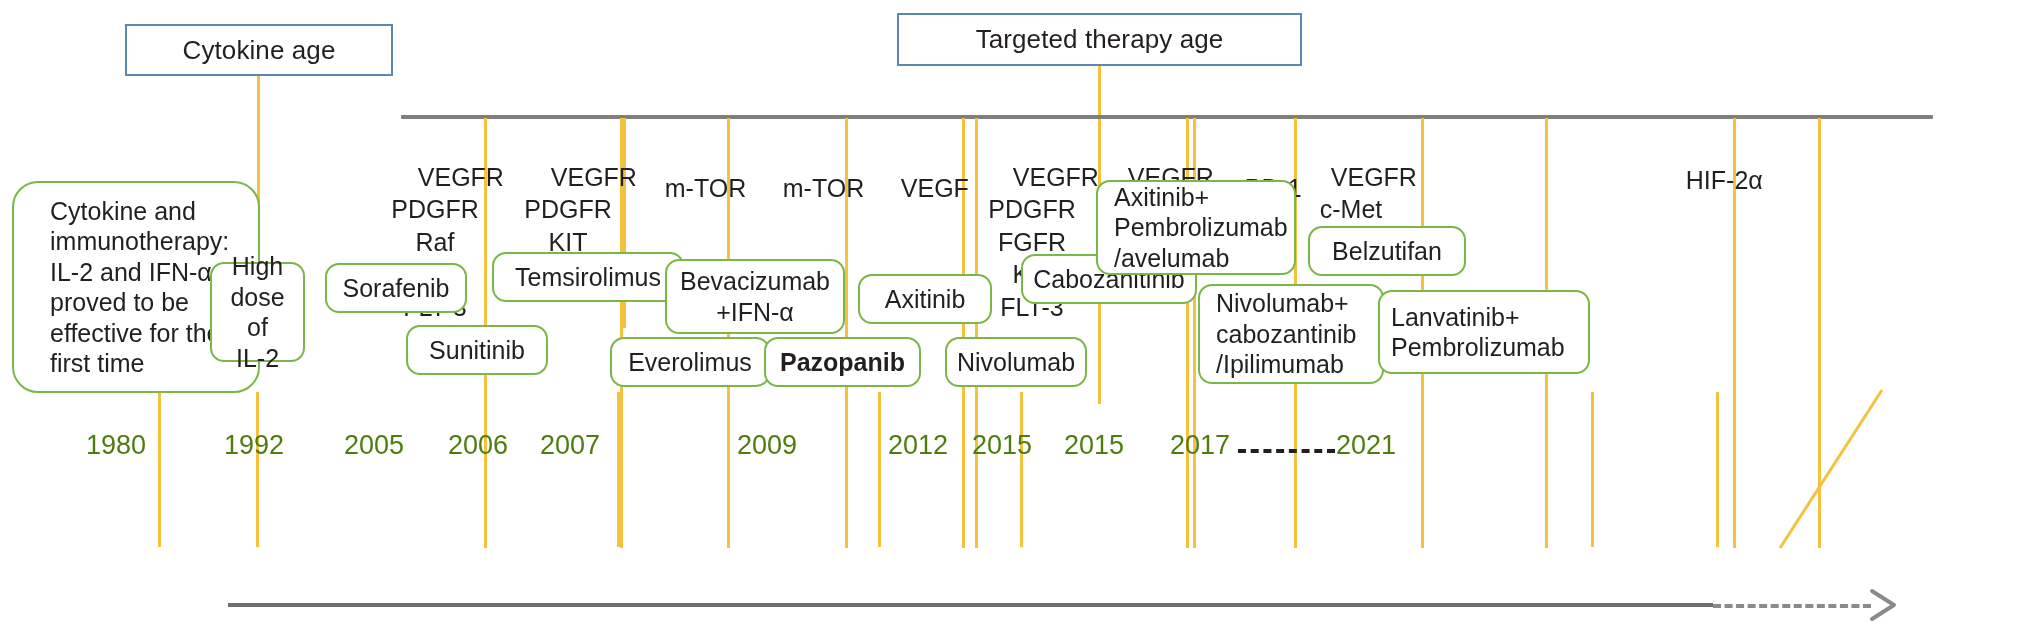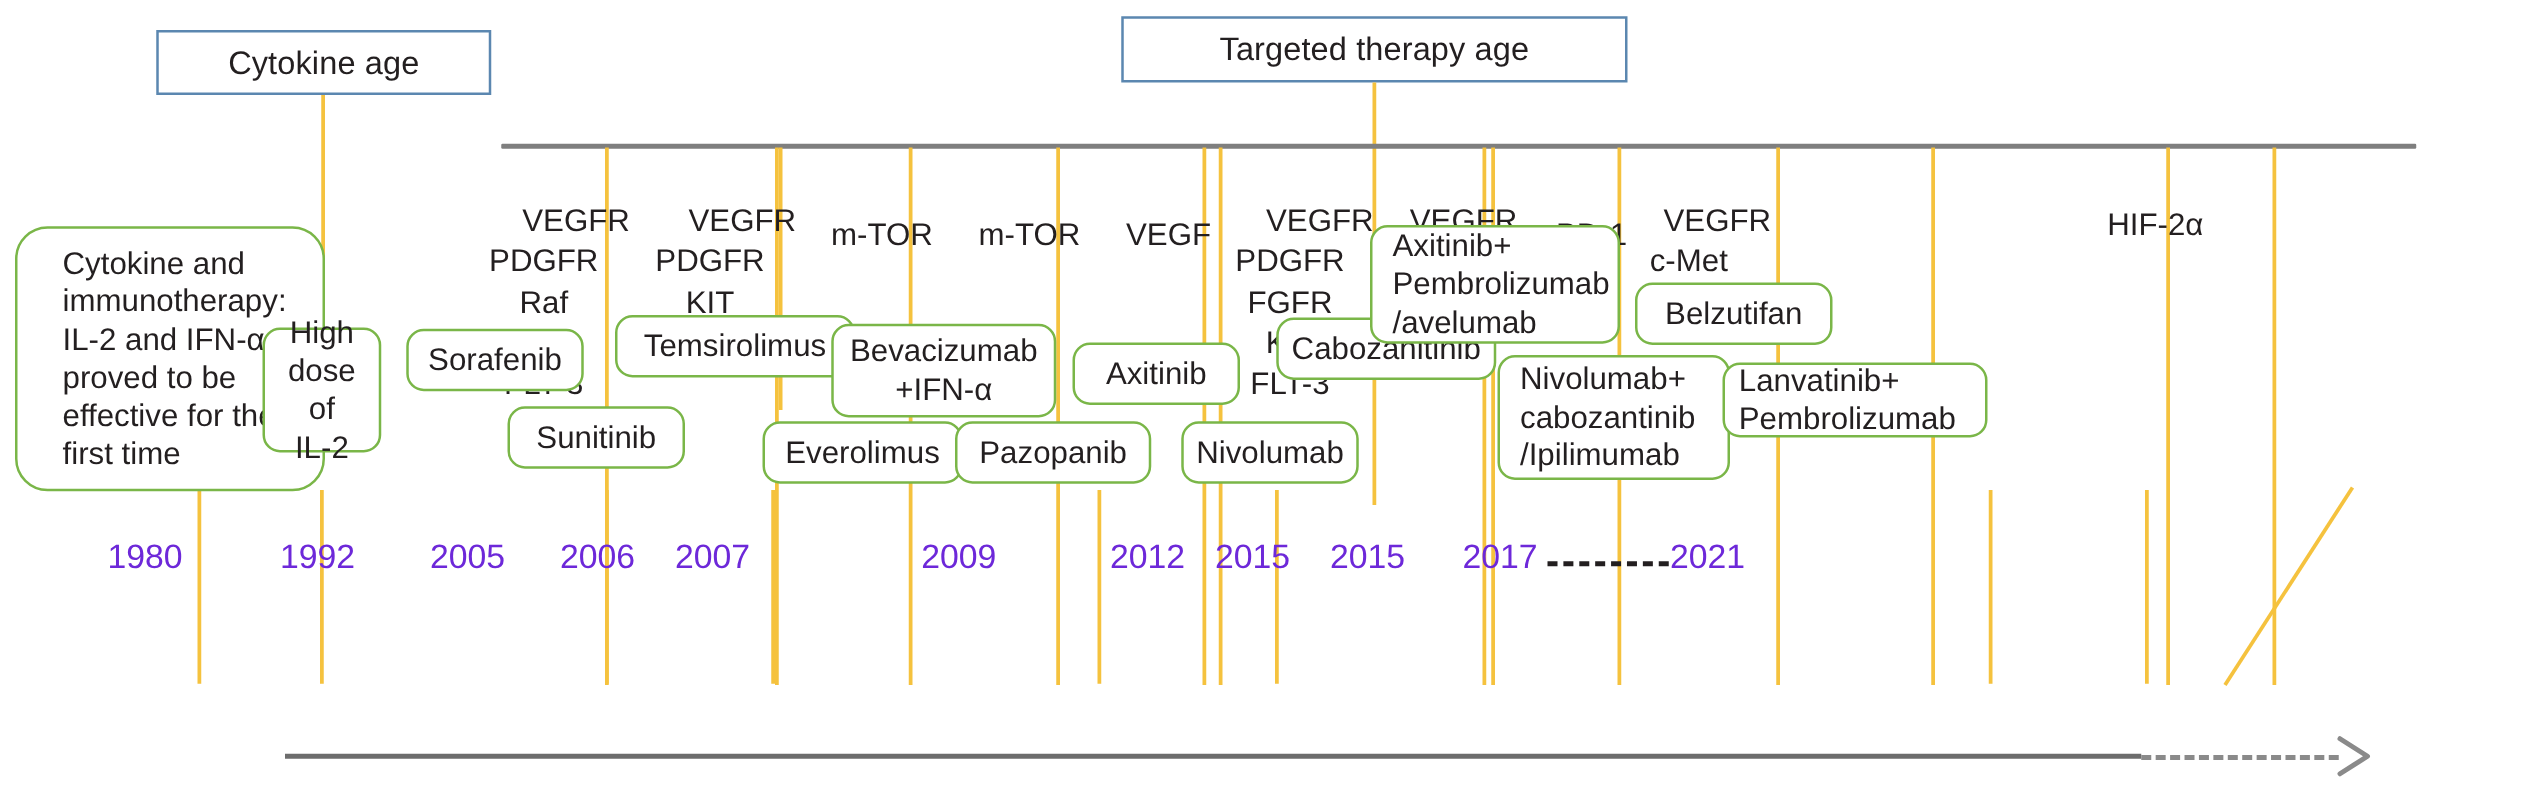--- a/index.html
+++ b/index.html
@@ -83,21 +83,21 @@
     position: absolute;
     height: 4px;
     background: #7f7f7f;
     border-radius: 1px;
   }
 
   
   .year-label {
     position: absolute;
     font-size: 27px;
-    color: #6d28d9;
+    color: #4d7c0f;
     text-align: center;
     transform: translateX(-50%);
     white-space: nowrap;
   }
 
   
   .year-dash {
     position: absolute;
     height: 0;
     border-top: 4px dashed #231f20;
@@ -240,21 +240,21 @@
 
   <div class="drug-box" style="left:610px; top:337px; width:160px; height:50px;">
     <span>Everolimus</span>
   </div>
 
   <div class="drug-box" style="left:665px; top:259px; width:180px; height:75px;">
     <span style="white-space: pre-line;">Bevacizumab
 +IFN-α</span>
   </div>
 
-  <div class="drug-box" style="left:764px; top:337px; width:157px; height:50px;">
+  <div class="drug-box" style="left:764px; top:337px; width:157px; height:50px;font-weight:bold;">
     <span>Pazopanib</span>
   </div>
 
   <div class="drug-box" style="left:945px; top:337px; width:142px; height:50px;">
     <span>Nivolumab</span>
   </div>
 
   <div class="drug-box" style="left:858px; top:274px; width:134px; height:50px;">
     <span>Axitinib</span>
   </div>
@@ -272,21 +272,21 @@
   <div class="drug-box left-align" style="left:1198px; top:284px; width:186px; height:100px;">
     <span style="white-space: pre-line;">Nivolumab+
 cabozantinib
 /Ipilimumab</span>
   </div>
 
   <div class="drug-box" style="left:1308px; top:226px; width:158px; height:50px;">
     <span>Belzutifan</span>
   </div>
 
-  <div class="drug-box left-align" style="left:1378px; top:290px; width:212px; height:60px;padding-left:11px;">
+  <div class="drug-box left-align" style="left:1378px; top:290px; width:212px; height:84px;padding-left:11px;">
     <span style="white-space: pre-line;">Lanvatinib+
 Pembrolizumab</span>
   </div>
 
   <div class="year-label" style="left:116px; top:430px;">
     <span>1980</span>
   </div>
   <div class="year-label" style="left:254px; top:430px;">
     <span>1992</span>
   </div>

